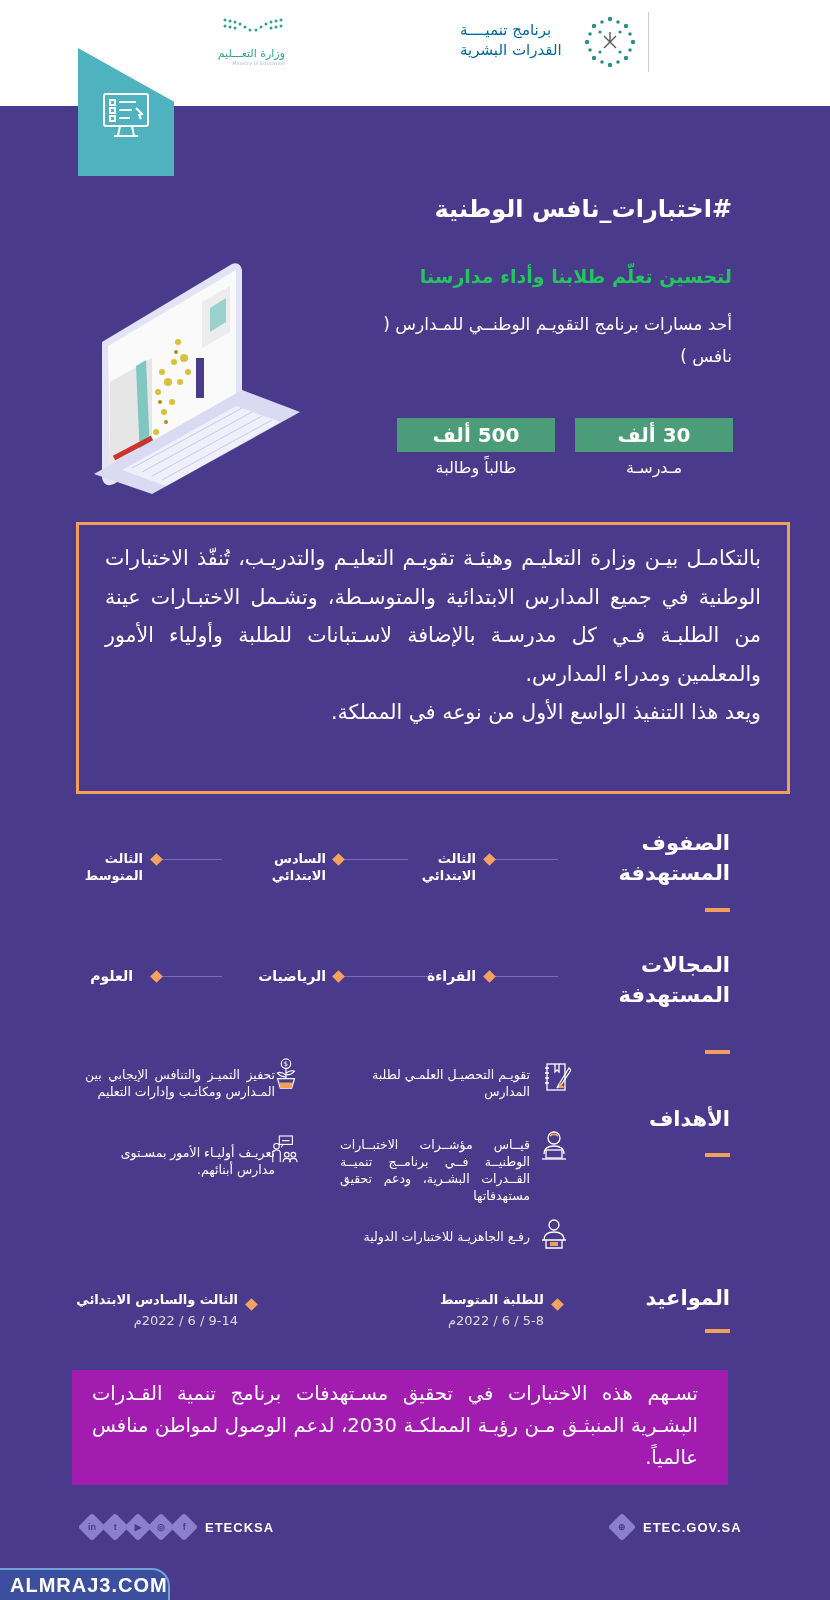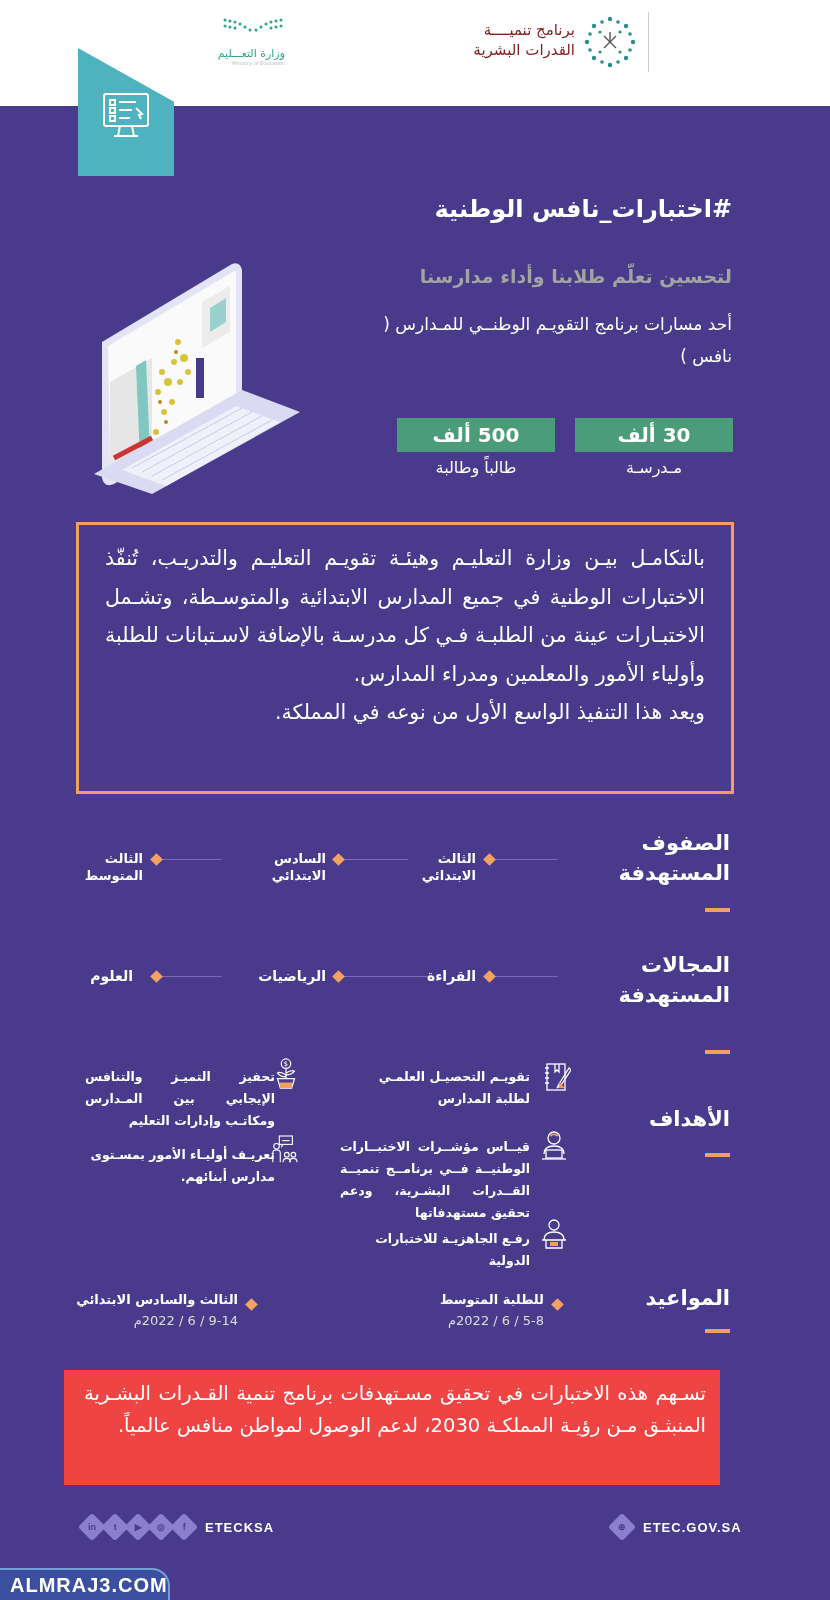--- a/index.html
+++ b/index.html
@@ -6,57 +6,57 @@
   html, body { width: 830px; height: 1600px; overflow: hidden; }
   body { background: #4a3a8c; font-family: "DejaVu Sans", "Liberation Sans", sans-serif; color: #fff; position: relative; }
   .header { position: absolute; left: 0; top: 0; width: 830px; height: 106px; background: #fff; }
   .vision { right: 100px; top: 12px; position: absolute; width: 100px; height: 60px; }
   .vision .v1 { font-family: "Liberation Sans", sans-serif; font-size: 11px; color: #777; letter-spacing: 1px; position:absolute; left: 0; top: 2px; }
   .vision .v1b { font-size: 13px; color:#888; position:absolute; right:0; top:0; }
   .vision .v2 { font-family: "Liberation Sans", sans-serif; font-weight: bold; font-size: 30px; color: #8a8a8a; position:absolute; left:0; top: 14px; letter-spacing: 1px;}
   .vision .v3 { font-size: 6px; color: #aaa; position:absolute; left:0; top: 50px; white-space: nowrap;}
   .vdivider { position: absolute; left: 648px; top: 12px; width: 1px; height: 60px; background: #ccc; }
   .emblem { position: absolute; left: 582px; top: 14px; width: 56px; height: 56px; }
-  .hcd { position: absolute; left: 460px; top: 20px; width: 115px; text-align: right; color: #7f1d1d; font-size: 15px; line-height: 20px; }
+  .hcd { position: absolute; left: 460px; top: 20px; width: 115px; text-align: left; color: #0369a1; font-size: 15px; line-height: 20px; }
   .etec { position: absolute; left: 305px; top: 16px; width: 170px; text-align: center; color: #333; font-size: 10px; }
   .etec .flower { width: 30px; height: 26px; margin: 0 auto 4px; position: relative; }
   .etec .sub { font-size: 5px; color: #999; margin-top: 2px; }
   .moe { position: absolute; left: 185px; top: 16px; width: 100px; text-align: right; color: #2aa58a; font-size: 11px; }
   .moe .dots { width: 64px; height: 18px; margin-left: auto; margin-bottom: 10px; }
   .moe .sub { font-size: 5px; color: #bbb; }
 
   .teal-tab { position: absolute; left: 78px; top: 48px; width: 96px; height: 128px; background: #4fb3bf; clip-path: polygon(0 0, 100% 42%, 100% 100%, 0 100%); }
   .teal-icon { position: absolute; left: 100px; top: 90px; width: 52px; height: 52px; }
 
   .title { position: absolute; right: 98px; top: 195px; font-size: 24px; font-weight: bold; direction: rtl; text-align: right; white-space: nowrap; }
-  .subtitle { position: absolute; right: 98px; top: 265px; font-size: 19px; font-weight: bold; color: #a3a3a3; direction: rtl; white-space: nowrap; }
+  .subtitle { position: absolute; right: 98px; top: 265px; font-size: 19px; font-weight: bold; color: #22c55e; direction: rtl; white-space: nowrap; }
   .desc { position: absolute; right: 98px; top: 308px; width: 360px; font-size: 17px; line-height: 32px; direction: rtl; text-align: right; }
 
   .stat { position: absolute; top: 418px; width: 158px; height: 34px; background: #4a9d78; color: #fff; font-weight: bold; font-size: 20px; text-align: center; line-height: 34px; direction: rtl; }
   .stat-label { position: absolute; top: 458px; width: 158px; text-align: center; font-size: 16px; direction: rtl; }
 
   .laptop { position: absolute; left: 92px; top: 262px; width: 210px; height: 232px; }
 
-  .box { position: absolute; left: 76px; top: 522px; width: 658px; height: 272px; border: 3px solid #f29e5c; padding: 14px 26px 0 26px; }
+  .box { position: absolute; left: 76px; top: 522px; width: 714px; height: 272px; border: 3px solid #f29e5c; padding: 14px 26px 0 26px; }
   .box p { direction: rtl; text-align: justify; font-size: 20.5px; line-height: 38.5px; text-align-last: right; }
 
   .sec-head { position: absolute; right: 100px; font-size: 21px; font-weight: bold; direction: rtl; text-align: right; line-height: 30px; }
   .dash { position: absolute; right: 100px; width: 25px; height: 4px; background: #f29e5c; }
 
   .item { position: absolute; direction: rtl; text-align: right; font-size: 13px; font-weight: bold; line-height: 17px; }
   .diamond { position: absolute; width: 9px; height: 9px; background: #f4a261; transform: rotate(45deg); }
   .hline { position: absolute; height: 1px; background: #7b6bbd; }
 
-  .goal { position: absolute; direction: rtl; text-align: right; font-size: 12.5px; line-height: 22px; font-weight: bold; }
+  .goal { position: absolute; direction: rtl; text-align: right; font-size: 12.5px; line-height: 17px; }
   .goal-icon { position: absolute; width: 28px; height: 32px; }
 
   .sched-title { position: absolute; direction: rtl; font-size: 13px; font-weight: bold; }
   .sched-date { position: absolute; direction: rtl; font-size: 13px; color: #ddd; }
 
-  .footer-box { position: absolute; left: 64px; top: 1370px; width: 656px; height: 115px; background: #ef4444; padding: 8px 14px 0 20px; }
+  .footer-box { position: absolute; left: 72px; top: 1370px; width: 656px; height: 115px; background: #a21caf; padding: 8px 30px 0 20px; }
   .footer-box p { direction: rtl; text-align: justify; text-align-last: right; font-size: 19.5px; line-height: 32px; }
 
   .social { position: absolute; top: 1516px; height: 22px; display: flex; align-items: center; gap: 3px; }
   .sd { width: 20px; height: 20px; transform: rotate(45deg); background: #8c7fce; display: flex; align-items: center; justify-content: center; border-radius: 3px; }
   .sd span { transform: rotate(-45deg); font-size: 9px; color: #4a3a8c; font-weight: bold; font-family: "Liberation Sans", sans-serif; }
   .handle { font-family: "Liberation Sans", sans-serif; font-size: 13px; font-weight: bold; letter-spacing: 1px; margin-left: 8px; }
   .watermark { position: absolute; left: 0; top: 1568px; width: 170px; height: 32px; background: #3c4f9e; border-top-right-radius: 18px; border: 2px solid #6fa1d8; border-left: none; border-bottom: none; font-family: "Liberation Sans", sans-serif; font-weight: bold; font-size: 20px; color: #fff; padding-left: 10px; line-height: 30px; letter-spacing: 1px; }
 </style>
 </head>
 <body>

